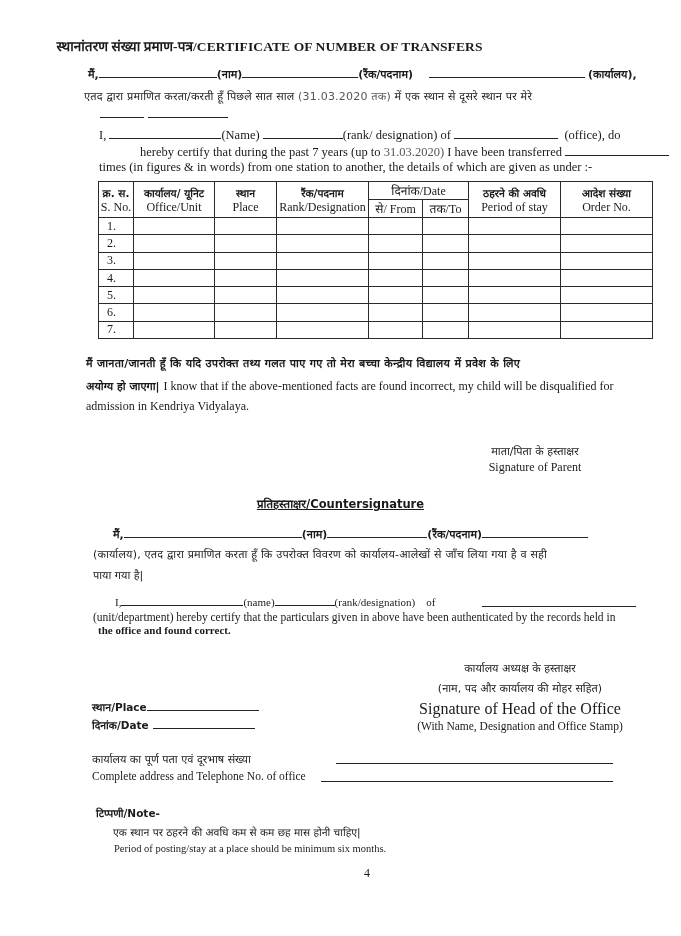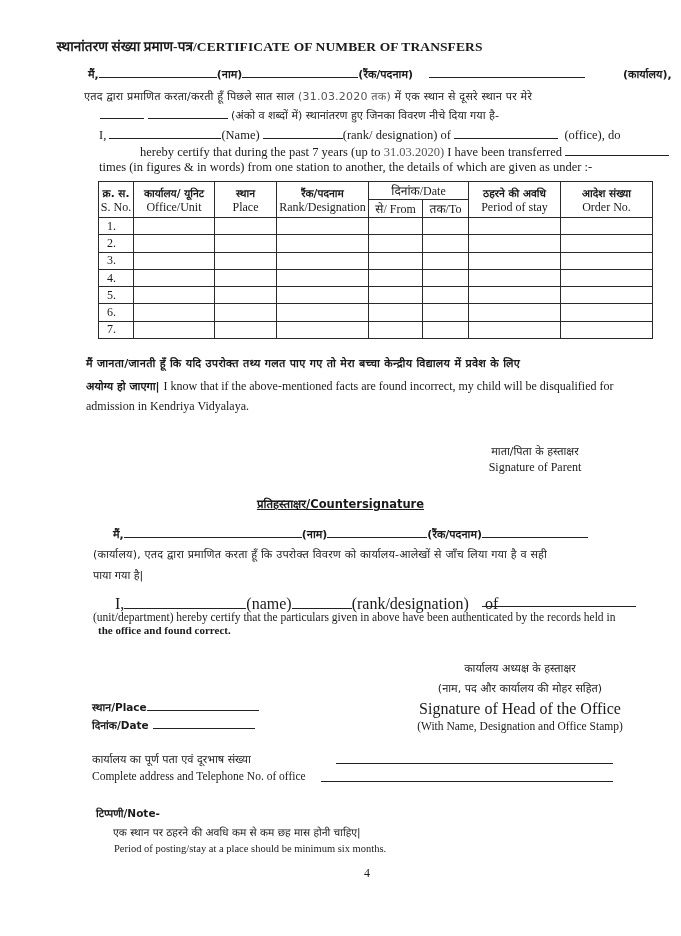--- a/index.html
+++ b/index.html
@@ -33,32 +33,31 @@
 </style>
 </head>
 <body>
 
 <div class="abs title">स्थानांतरण संख्या प्रमाण-पत्र/CERTIFICATE OF NUMBER OF TRANSFERS</div>
 
 <div class="abs hib" style="top:66px; left:88px;">
   <span>मैं,</span><span class="blank" style="width:118px;"></span><span>(नाम)</span><span class="blank" style="width:116px;"></span><span>(रैंक/पदनाम)</span>
 </div>
 <span class="abs blank" style="top:67px; left:429px; width:156px;"></span>
-<div class="abs hib" style="top:66px; left:623px;">(कार्यालय),</div>
+<div class="abs hib" style="top:66px; left:588px;">(कार्यालय),</div>
 
 <div class="abs hi" style="top:88px; left:84px; letter-spacing:0.2px;">
   <span>एतद द्वारा प्रमाणित करता/करती हूँ पिछले सात साल</span>
   <span class="date-gray">(31.03.2020 तक)</span>
   <span>में एक स्थान से दूसरे स्थान पर मेरे</span>
 </div>
 
 <div class="abs hi" style="top:107px; left:100px;">
   <span class="blank" style="width:44px;"></span>
   <span class="blank" style="width:80px;"></span>
-  <span>(अंको व शब्दों में) स्थानांतरण हुए जिनका विवरण नीचे दिया गया है-</span>
 </div>
 
 <div class="abs en" style="top:128px; left:99px;">
   <span>I,</span>
   <span class="blank" style="width:112px;"></span><span>(Name)</span>
   <span class="blank" style="width:80px;"></span><span>(rank/ designation) of</span>
   <span class="blank" style="width:104px;"></span>
   &nbsp;<span>(office), do</span>
 </div>
 <div class="abs en" style="top:145px; left:99px;margin-left:41px;">
@@ -202,21 +201,21 @@
 <div class="abs" style="top:494px; left:0; width:681px; text-align:center;">
   <span class="hib" style="font-size:11.5px; text-decoration: underline;">प्रतिहस्ताक्षर/Countersignature</span>
 </div>
 
 <div class="abs hib" style="top:526px; left:113px;">
   <span>मैं,</span><span class="blank" style="width:178px;"></span><span>(नाम)</span><span class="blank" style="width:100px;"></span><span>(रैंक/पदनाम)</span><span class="blank" style="width:106px;"></span>
 </div>
 <div class="abs hi" style="top:546px; left:93px; letter-spacing:0.2px;text-align:center;">(कार्यालय), एतद द्वारा प्रमाणित करता हूँ कि उपरोक्त विवरण को कार्यालय-आलेखों से जाँच लिया गया है व सही</div>
 <div class="abs hi" style="top:567px; left:93px;">पाया गया है|</div>
 
-<div class="abs en" style="top:595px; left:115px; font-size:16px;">
+<div class="abs en" style="top:595px; left:115px; font-size:11px;">
   <span>I,</span><span class="blank" style="width:122px;"></span><span>(name)</span><span class="blank" style="width:60px;"></span><span>(rank/designation)</span>
   &nbsp;&nbsp;&nbsp;<span>of</span>
 </div>
 <span class="abs blank" style="top:596px; left:482px; width:154px;"></span>
 <div class="abs en" style="top:611px; left:93px; font-size:11.5px;">(unit/department) hereby certify that the particulars given in above have been authenticated by the records held in</div>
 <div class="abs en" style="top:624px; left:98px; font-size:11px;font-weight:bold;">the office and found correct.</div>
 
 <div class="abs hi center" style="top:660px; left:400px; width:240px;">कार्यालय अध्यक्ष के हस्ताक्षर</div>
 <div class="abs hi center" style="top:680px; left:400px; width:240px;">(नाम, पद और कार्यालय की मोहर सहित)</div>
 <div class="abs en center" style="top:700px; left:400px; width:240px; font-size:16px;">Signature of Head of the Office</div>

